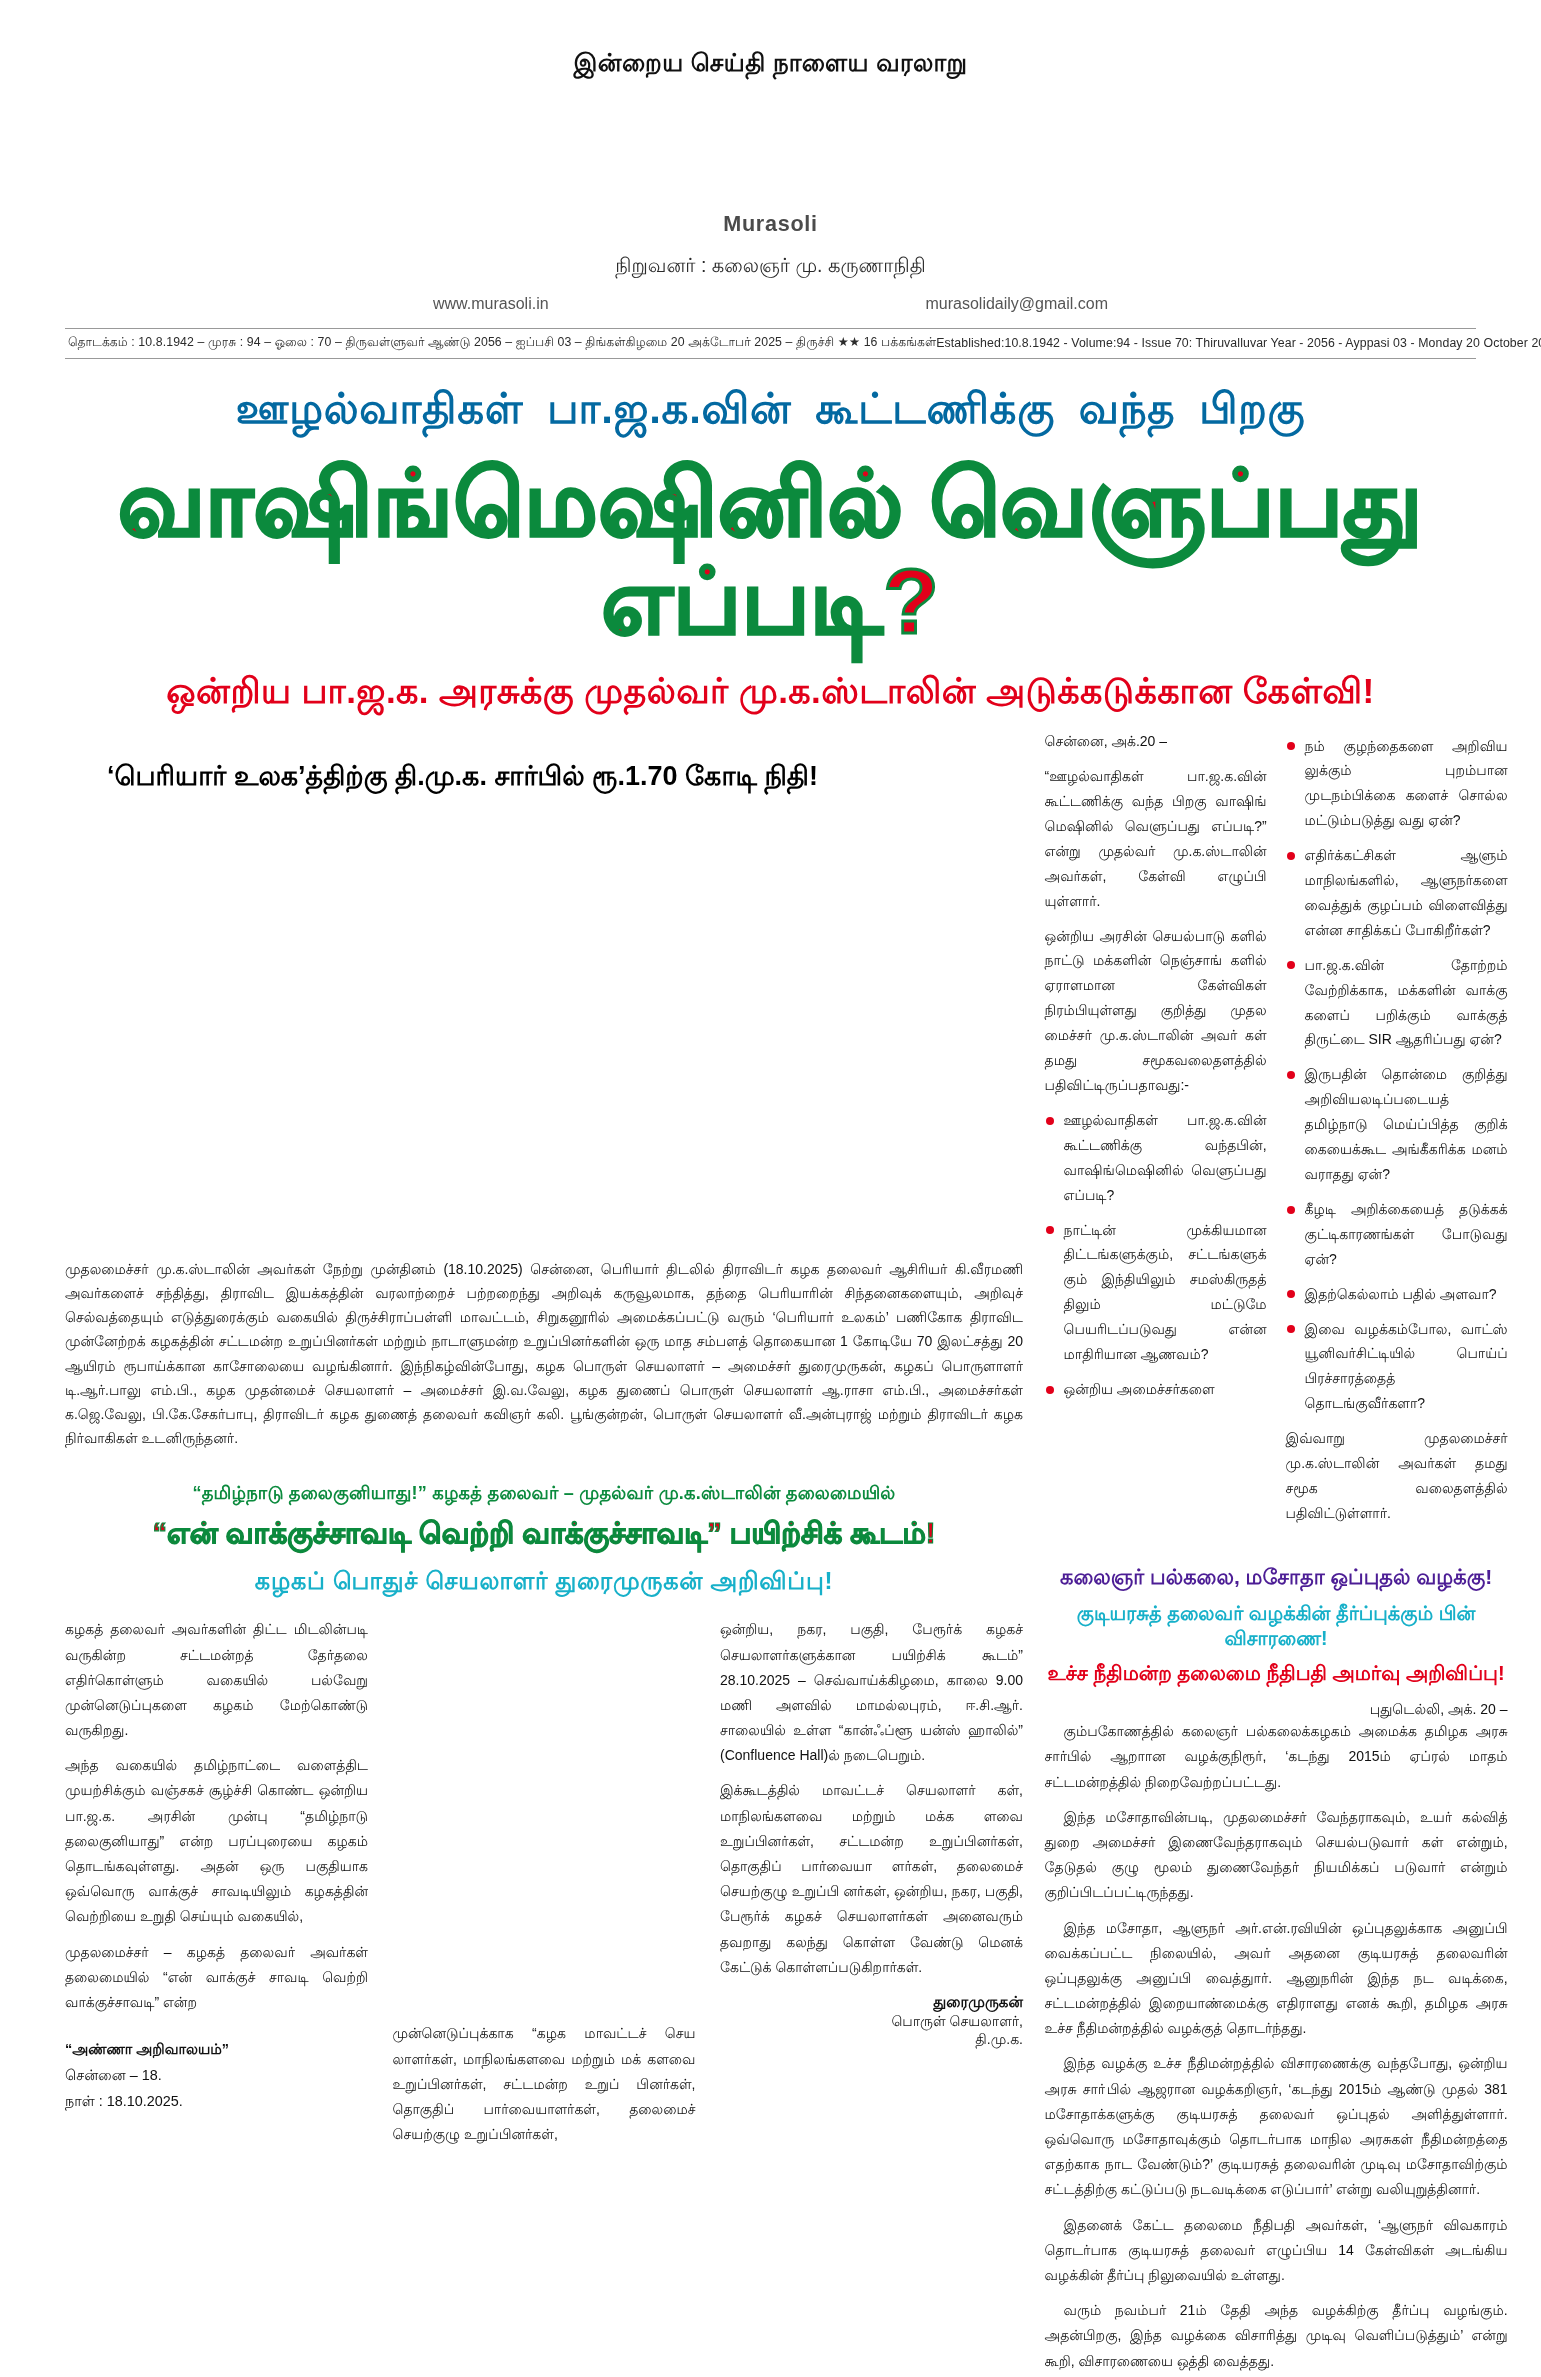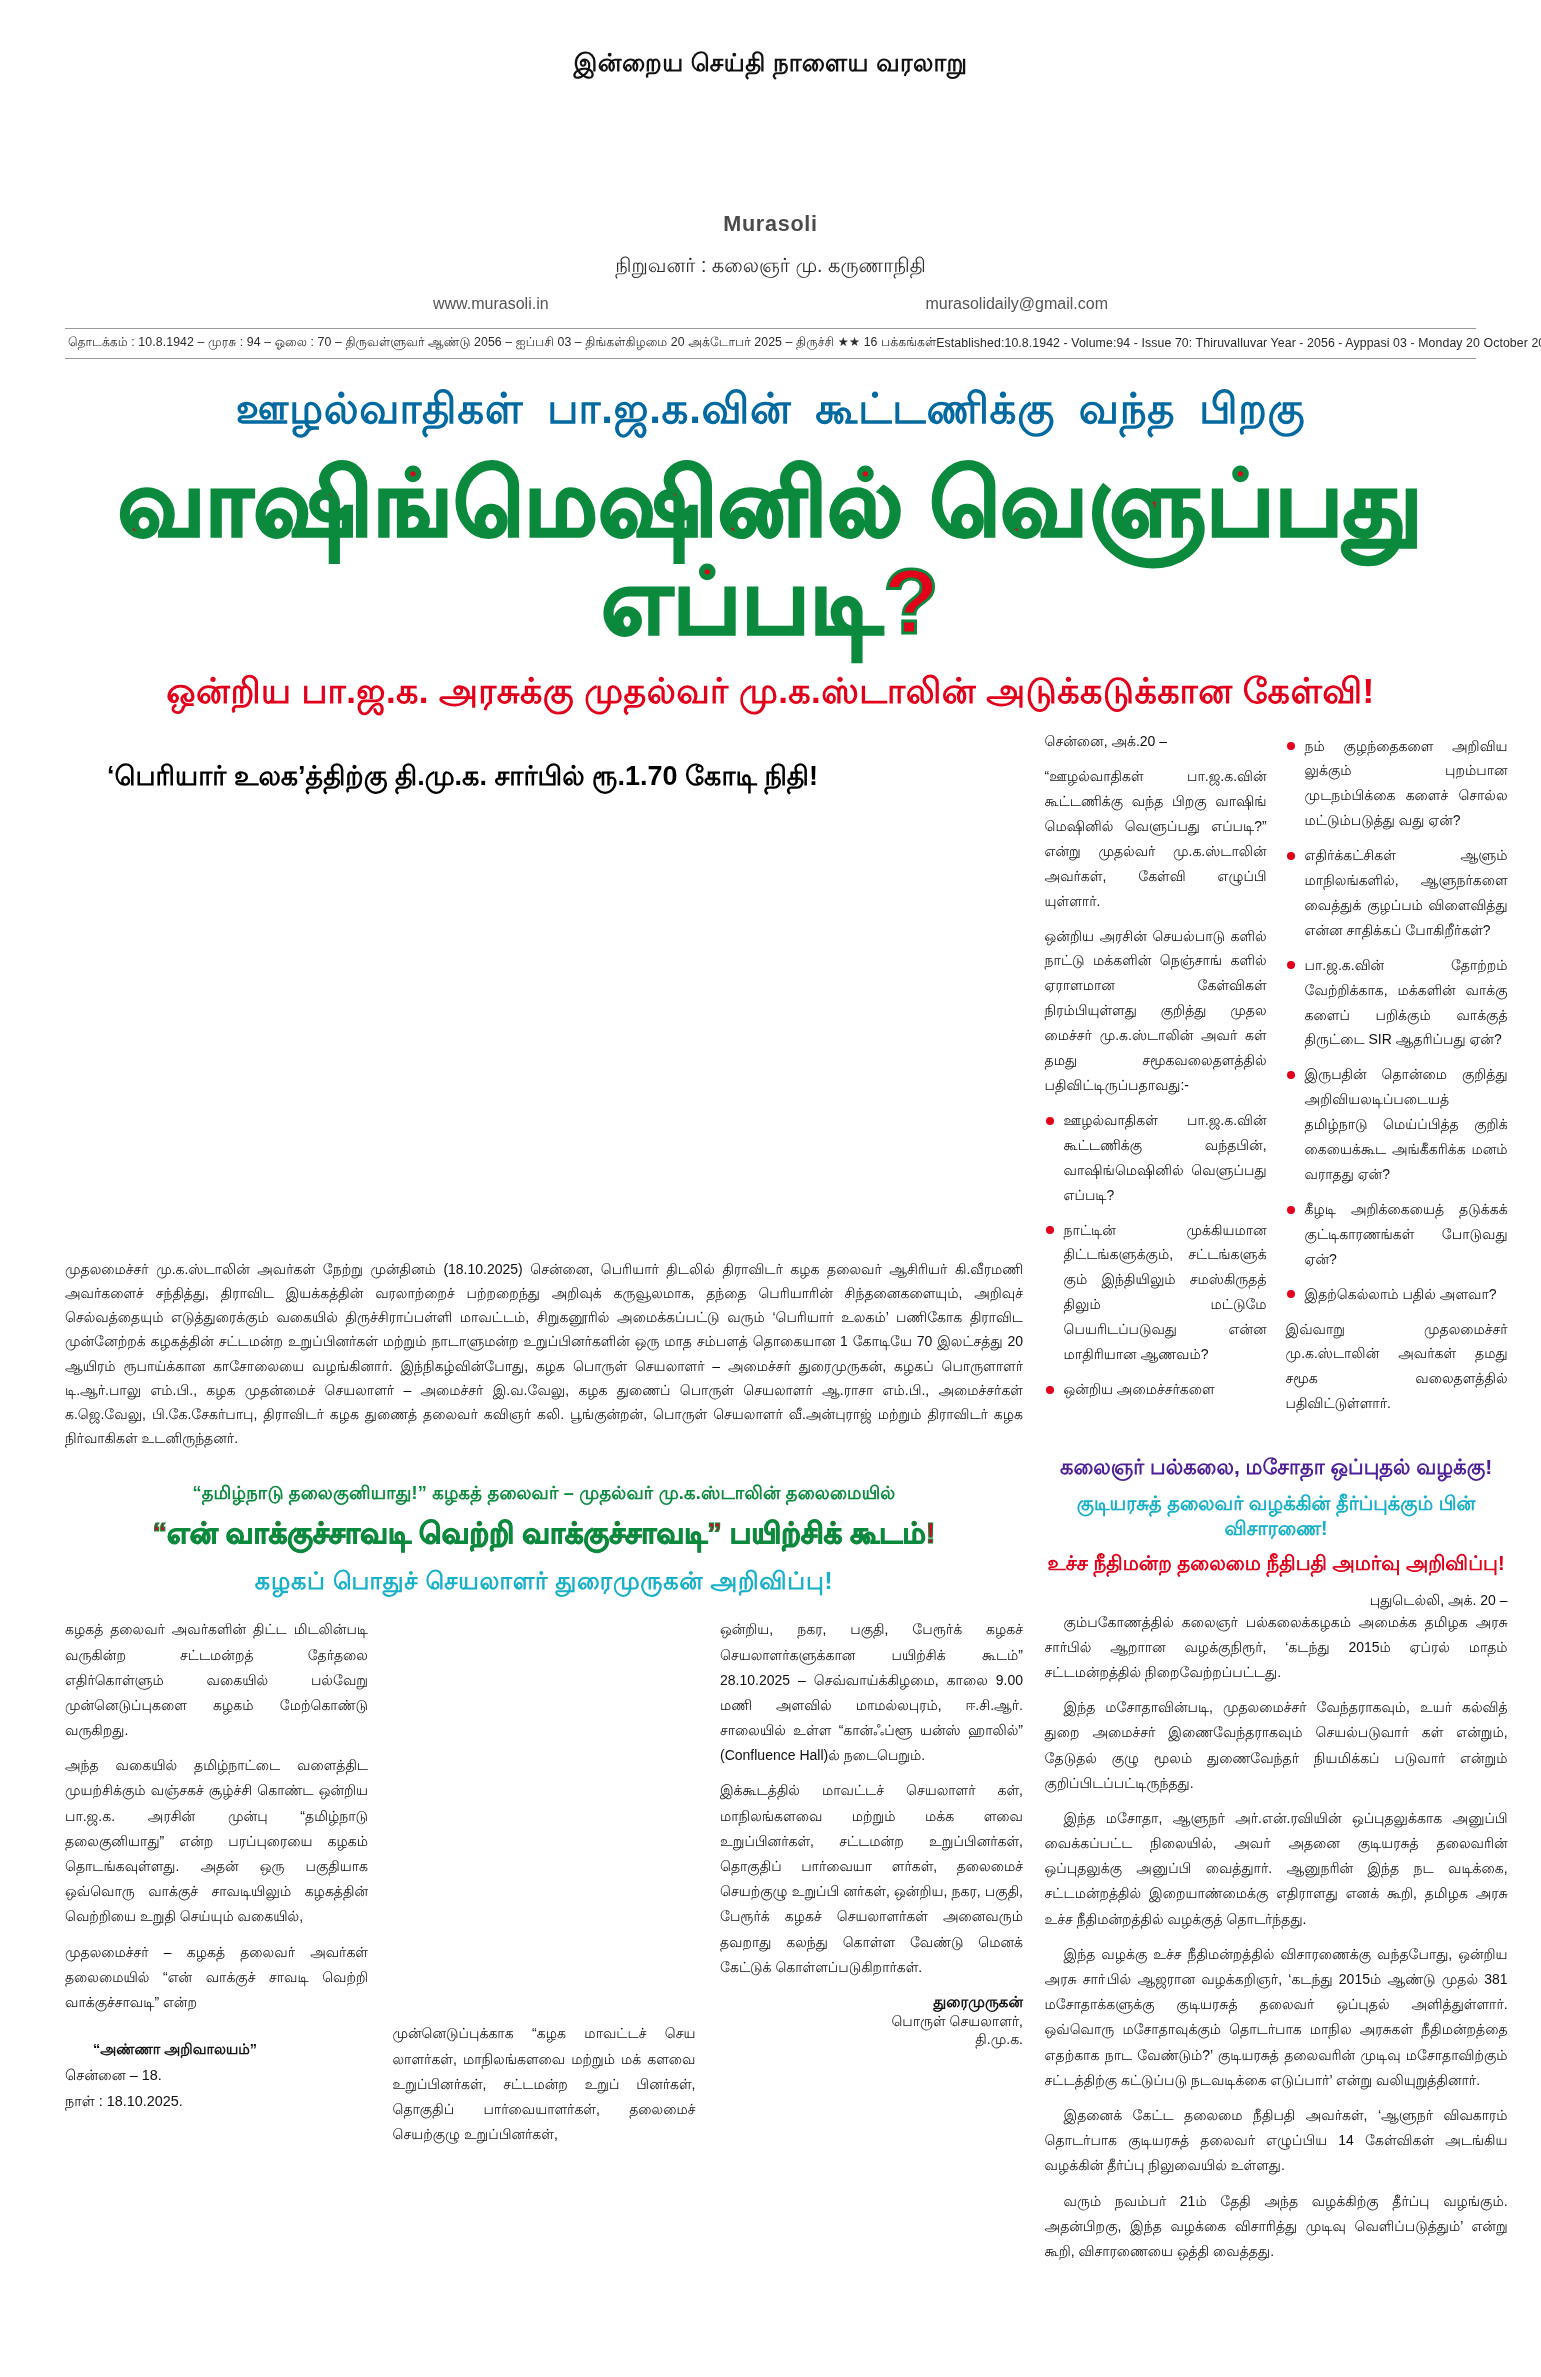--- a/index.html
+++ b/index.html
@@ -201,21 +201,21 @@
     text-align: justify;
     margin: 0 0 10px 0;
   }
   .sig {
     font-size: 15px;
     font-weight: bold;
     margin-top: 13px;
   }
   .sig-sub { font-size: 14px; font-weight: normal; margin-top: 0; }
   .sign-left { margin-top: 21.6px; font-size: 14.4px; line-height: 1.8; }
-  .sign-left .b { font-weight: bold; margin-left: 28px; }
+  .sign-left .b { font-weight: bold; }
   .sig-right { text-align: right; }
 
   
   .r-block {
     margin-top: 29px;
   }
   .r-h1 {
     font-size: 21px;
     font-weight: bold;
     color: #4c1d95;
@@ -329,20 +329,21 @@
 
         <div class="rcol">
           <div class="rtext">
             <ul class="bullets">
               <li>நம் குழந்தைகளை அறிவிய லுக்கும் புறம்பான முடநம்பிக்கை களைச் சொல்ல மட்டும்படுத்து வது ஏன்?</li>
               <li>எதிர்க்கட்சிகள் ஆளும் மாநிலங்களில், ஆளுநர்களை வைத்துக் குழப்பம் விளைவித்து என்ன சாதிக்கப் போகிறீர்கள்?</li>
               <li>பா.ஜ.க.வின் தோற்றம் வேற்றிக்காக, மக்களின் வாக்கு களைப் பறிக்கும் வாக்குத் திருட்டை SIR ஆதரிப்பது ஏன்?</li>
               <li>இருபதின் தொன்மை குறித்து அறிவியலடிப்படையத் தமிழ்நாடு மெய்ப்பித்த குறிக் கையைக்கூட அங்கீகரிக்க மனம் வராதது ஏன்?</li>
               <li>கீழடி அறிக்கையைத் தடுக்கக் குட்டிகாரணங்கள் போடுவது ஏன்?</li>
               <li>இதற்கெல்லாம் பதில் அளவா?</li>
+              <li>இவை வழக்கம்போல, வாட்ஸ் யூனிவர்சிட்டியில் பொய்ப் பிரச்சாரத்தைத் தொடங்குவீர்களா?</li>
             </ul>
             <p>இவ்வாறு முதலமைச்சர் மு.க.ஸ்டாலின் அவர்கள் தமது சமூக வலைதளத்தில் பதிவிட்டுள்ளார்.</p>
           </div>
         </div>
       </div>
 
       <div class="r-block">
         <div class="r-h1">கலைஞர் பல்கலை, மசோதா ஒப்புதல் வழக்கு!</div>
         <div class="r-h2">குடியரசுத் தலைவர் வழக்கின் தீர்ப்புக்கும் பின் விசாரணை!</div>
         <div class="r-h3">உச்ச நீதிமன்ற தலைமை நீதிபதி அமர்வு அறிவிப்பு!</div>

